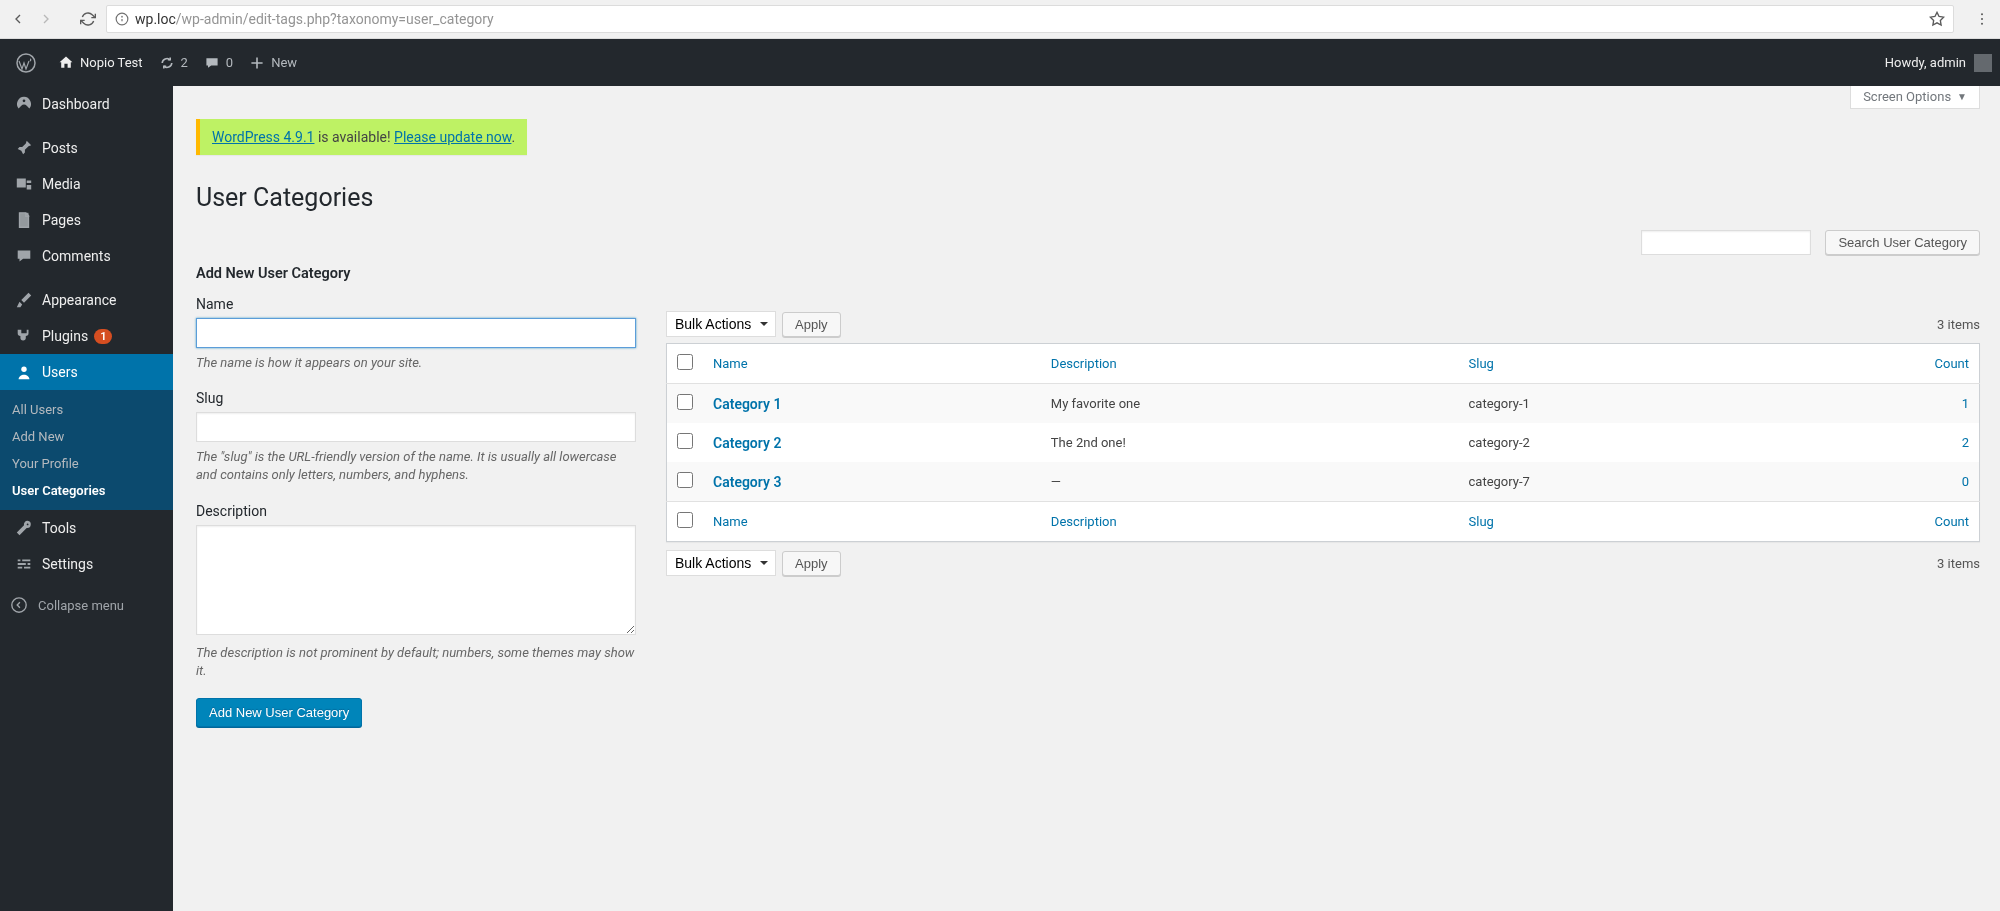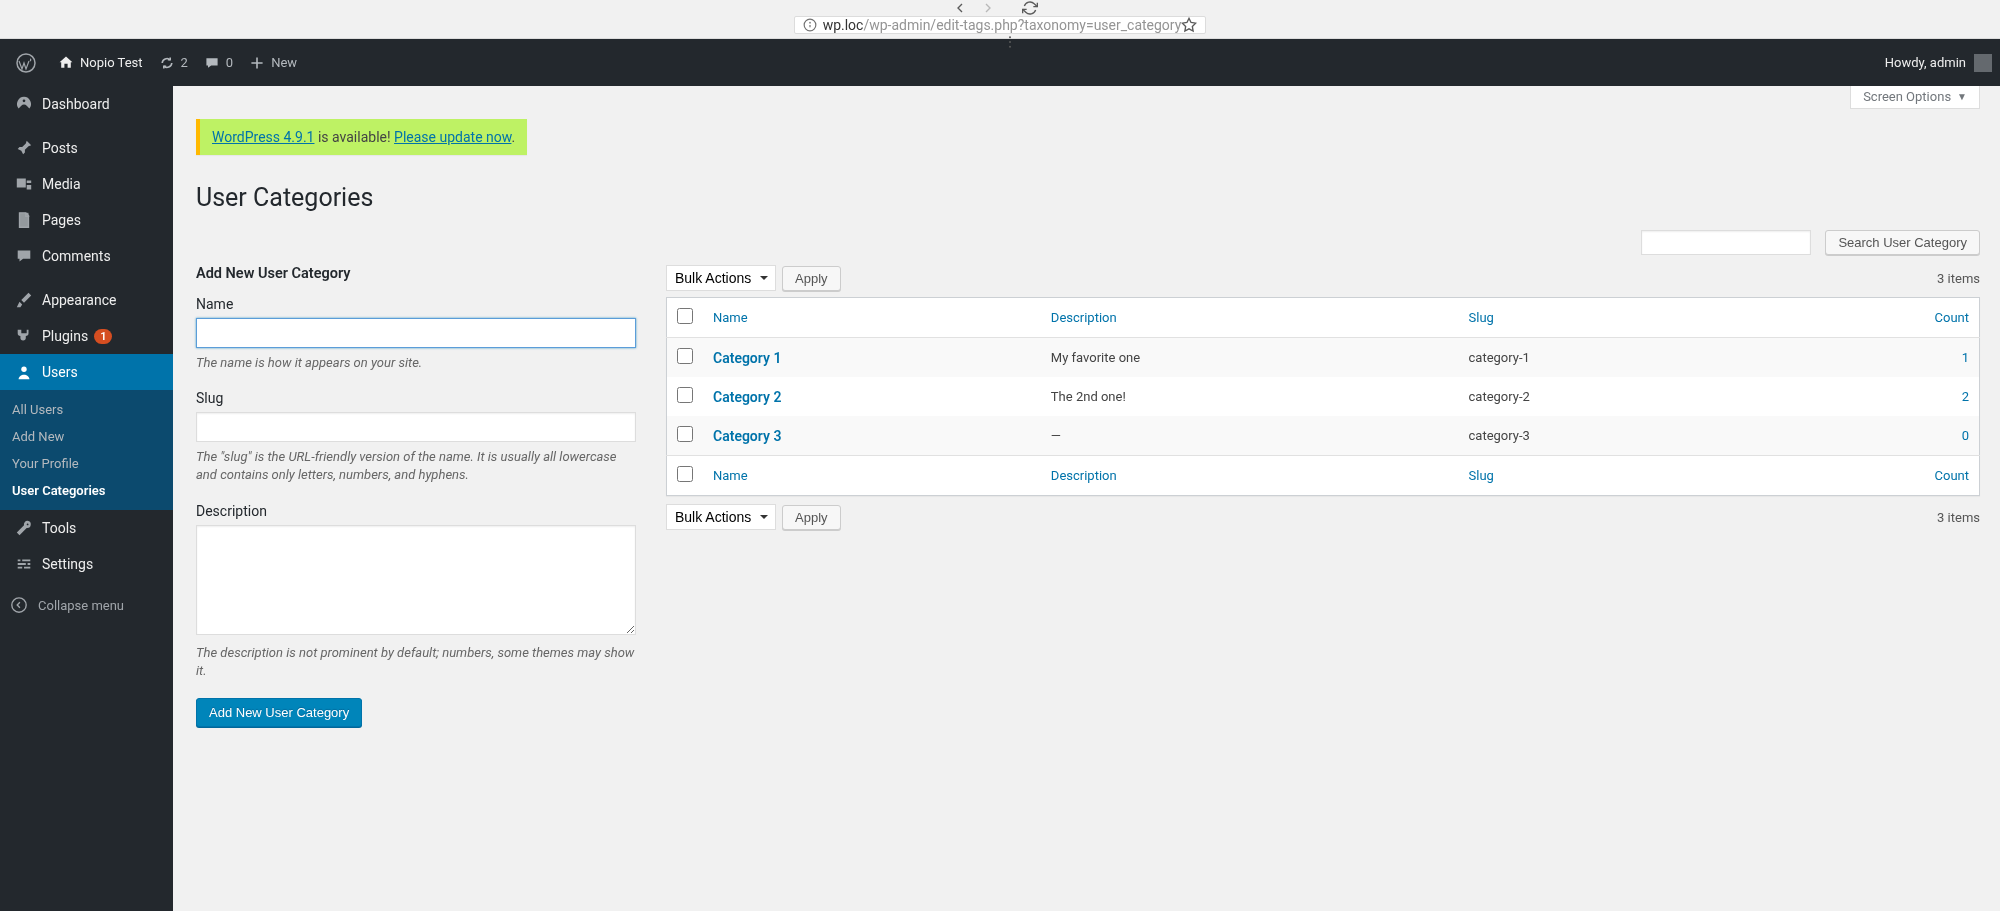--- a/index.html
+++ b/index.html
@@ -1,19 +1,19 @@
 <!DOCTYPE html>
 <html><head>
 <meta charset="utf-8">
 <style>
 * { margin: 0; padding: 0; box-sizing: border-box; }
 body { font-family: -apple-system, BlinkMacSystemFont, "Segoe UI", Roboto, sans-serif; font-size: 13px; background: #f1f1f1; color: #444; }
 
 
-.browser-chrome { height: 39px; background: #f1f1f1; display: flex; align-items: center; padding: 0 10px; border-bottom: 1px solid #dcdcdc; flex-direction: column; }
+.browser-chrome { height: 39px; background: #f1f1f1; display: flex; align-items: center; padding: 0 10px; border-bottom: 1px solid #dcdcdc; }
 .nav-arrows { display: flex; gap: 12px; align-items: center; color: #5a5a5a; }
 .nav-arrows svg { width: 16px; height: 16px; }
 .nav-arrows .disabled { color: #b8b8b8; }
 .reload { margin-left: 14px; margin-right: 10px; color: #5a5a5a; }
 .url-bar { flex: 1; height: 28px; background: #fff; border: 1px solid #dcdcdc; border-radius: 2px; display: flex; align-items: center; padding: 0 8px; font-size: 14px; color: #333; }
 .url-info-icon { color: #717171; margin-right: 6px; display:flex; align-items:center;}
 .url-text .muted { color: #949494; }
 .url-star { margin-left: auto; color: #5a5a5a; }
 .dots-menu { margin-left: 20px; color: #5a5a5a; }
 
@@ -47,21 +47,21 @@
 .screen-options .tri { font-size: 10px; }
 .body-wrap { padding: 10px 20px 20px 23px; }
 
 .notice { background: #bef264; border-left: 4px solid #ffb900; padding: 10px 12px; margin-bottom: 20px; display: inline-block; box-shadow: 0 1px 1px rgba(0,0,0,0.04); font-size: 14px; }
 .notice a { color: #0073aa; text-decoration: underline; }
 
 h1 { font-size: 25px; font-weight: 400; color: #23282d; margin: 8px 0 18px; }
 
 .cols { display: flex; gap: 30px; }
 .col-left { width: 440px; }
-.col-right { flex: 1; }
+.col-right { flex: 1; margin-top: 46px; }
 
 .form-section h2 { font-size: 14.5px; font-weight: 600; margin-bottom: 14px; color: #23282d; }
 .field { margin-bottom: 18px; }
 .field label { display: block; font-size: 14px; margin-bottom: 6px; color: #23282d; }
 .field input[type=text], .field textarea { width: 100%; border: 1px solid #ddd; padding: 6px 8px; font-size: 14px; background: #fff; box-shadow: inset 0 1px 2px rgba(0,0,0,0.07); }
 .field input.focused { border: 1px solid #5b9dd9; box-shadow: 0 0 2px rgba(30,140,190,0.8); outline: none; }
 .field textarea { height: 110px; resize: both; }
 .field .help { color: #666; font-style: italic; font-size: 13px; margin-top: 6px; line-height: 1.4; }
 
 .button-primary { background: #0085ba; border: 1px solid #0073aa; color: #fff; padding: 6px 12px; font-size: 13px; border-radius: 3px; cursor: pointer; box-shadow: 0 1px 0 #006799; text-shadow: 0 -1px 1px #006799; }
@@ -372,21 +372,21 @@
                 <td class="check"><input type="checkbox" style=""></td>
                 <td class="name"><a href="#">Category 2</a></td>
                 <td>The 2nd one!</td>
                 <td>category-2</td>
                 <td class="count"><a href="#">2</a></td>
               </tr>
               <tr>
                 <td class="check"><input type="checkbox" style=""></td>
                 <td class="name"><a href="#">Category 3</a></td>
                 <td>—</td>
-                <td>category-3</td>
+                <td>category-7</td>
                 <td class="count"><a href="#">0</a></td>
               </tr>
             </tbody>
             <tfoot>
               <tr>
                 <th class="check"><input type="checkbox" style=""></th>
                 <th>Name</th>
                 <th>Description</th>
                 <th>Slug</th>
                 <th class="count">Count</th>

